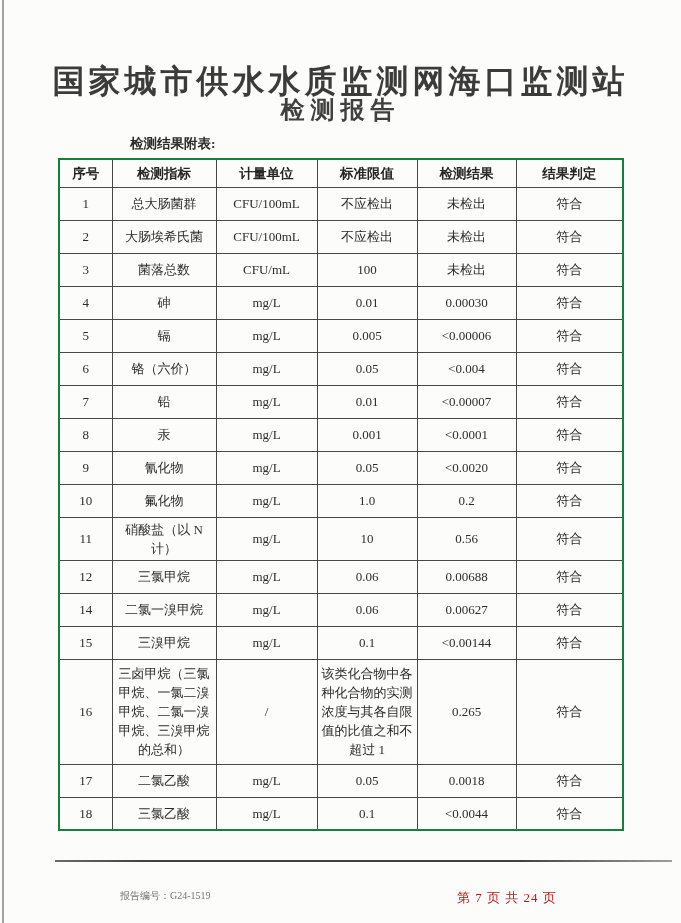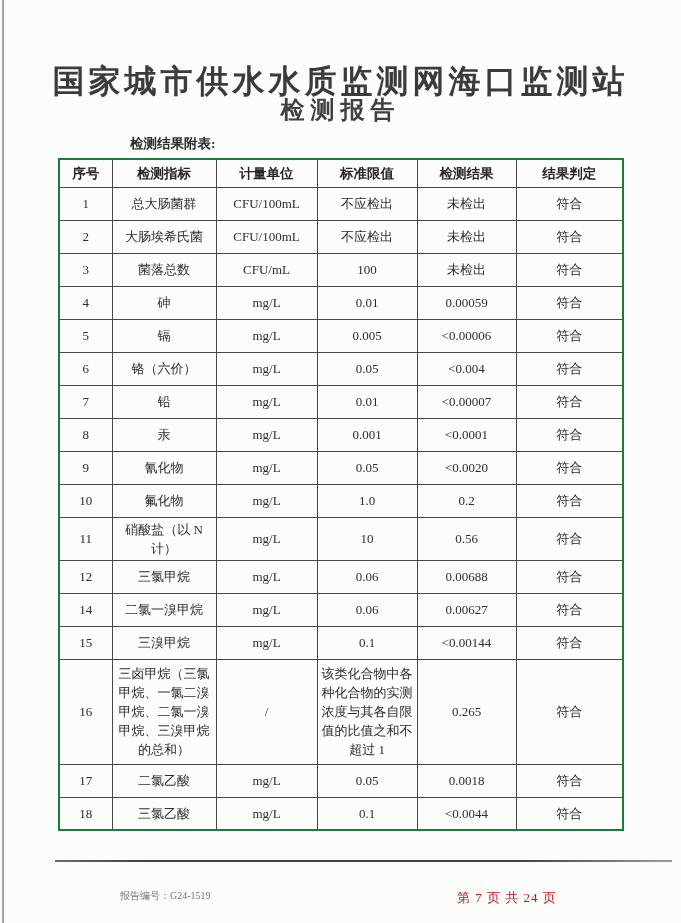--- a/index.html
+++ b/index.html
@@ -170,21 +170,21 @@
           <td>CFU/mL</td>
           <td>100</td>
           <td>未检出</td>
           <td>符合</td>
         </tr>
         <tr>
           <td>4</td>
           <td>砷</td>
           <td>mg/L</td>
           <td>0.01</td>
-          <td>0.00059</td>
+          <td>0.00030</td>
           <td>符合</td>
         </tr>
         <tr>
           <td>5</td>
           <td>镉</td>
           <td>mg/L</td>
           <td>0.005</td>
           <td>&lt;0.00006</td>
           <td>符合</td>
         </tr>

